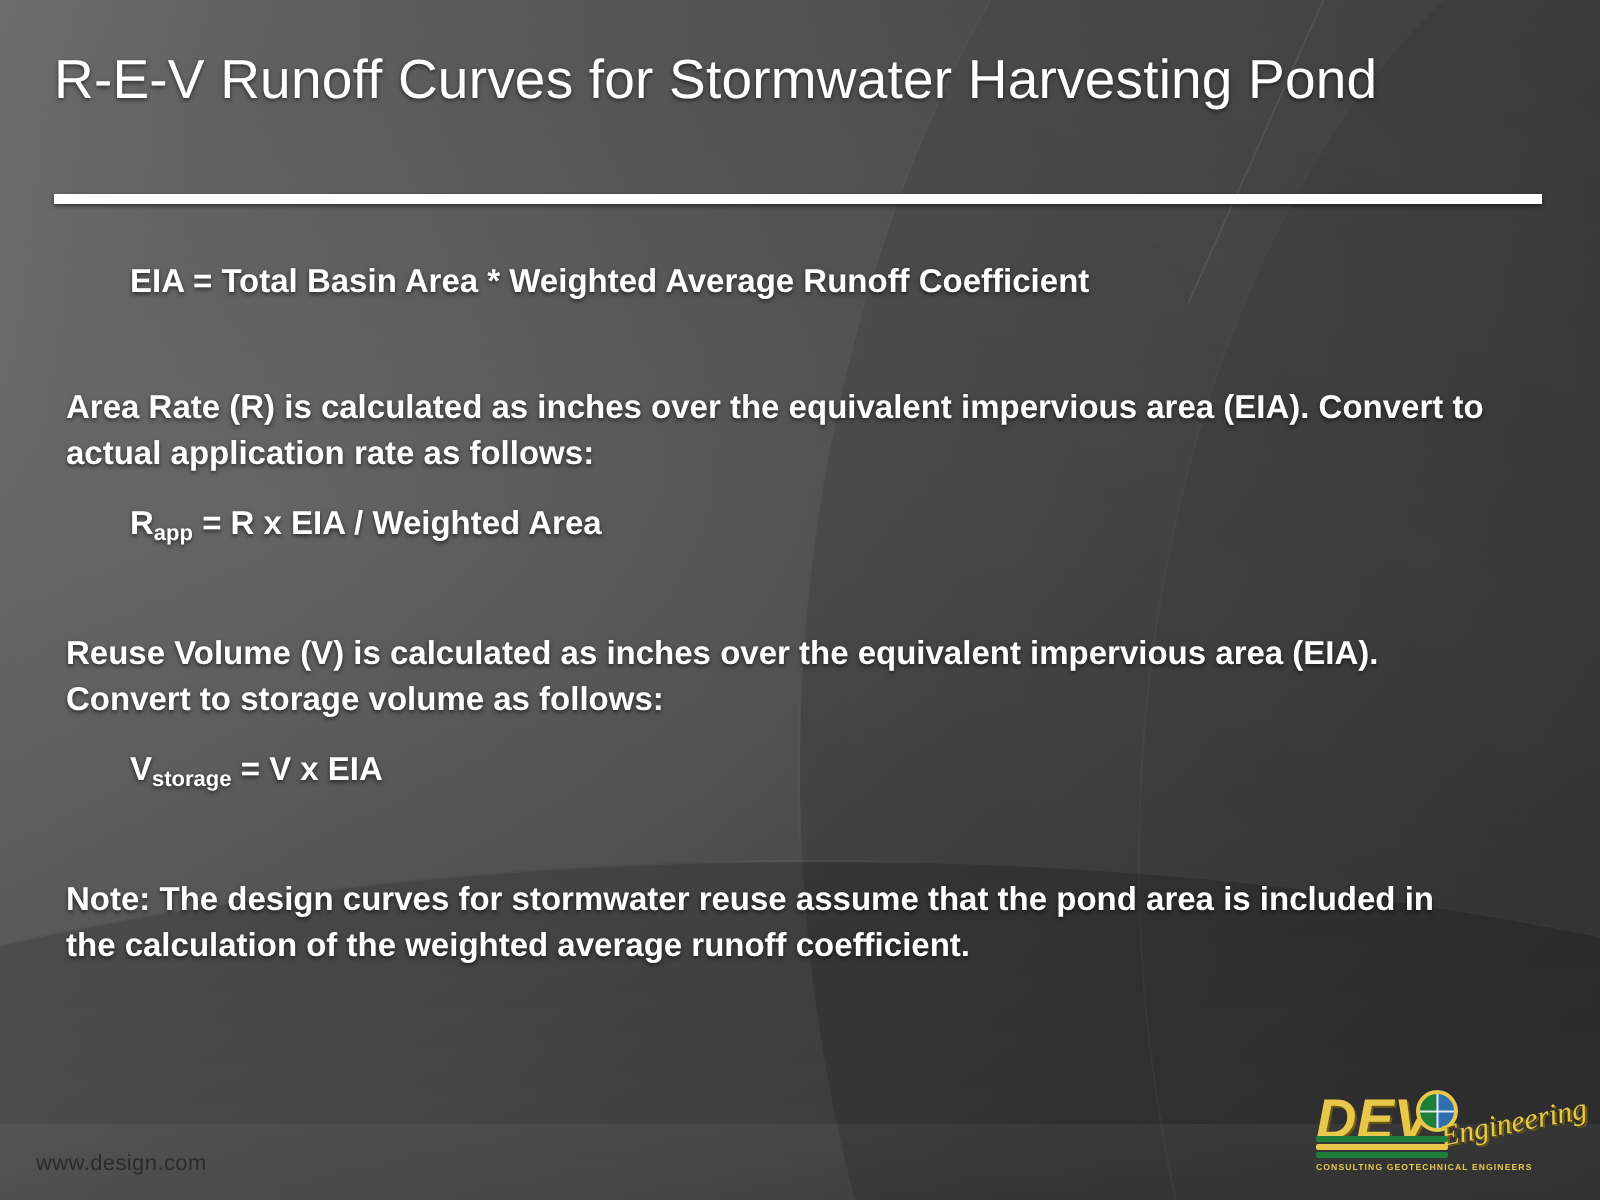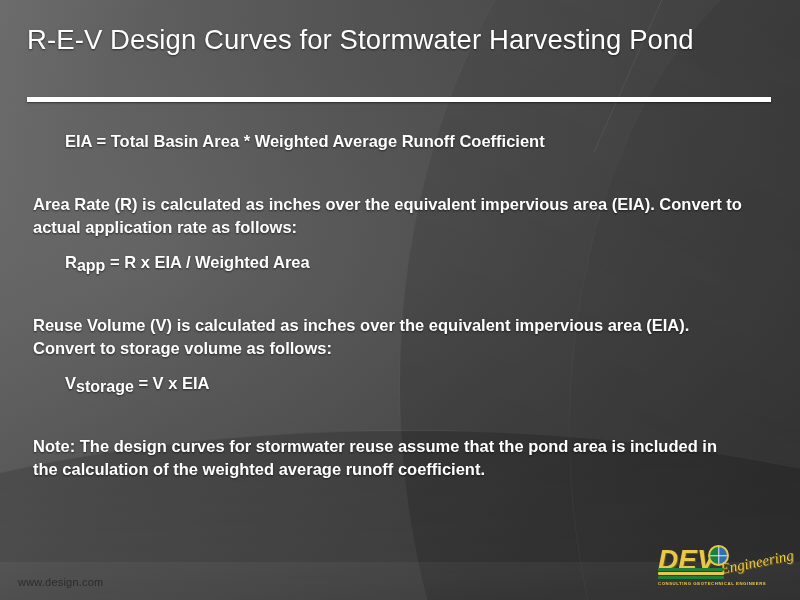--- a/index.html
+++ b/index.html
@@ -90,21 +90,21 @@
     font-size: 16.5px;
     line-height: 23px;
     text-shadow: 0 1px 2px rgba(0,0,0,0.6);
   }
   .lvl1 { margin-left: 0px; }
   .lvl2 { margin-left: 32px; }
   .para { width: 712px; }
   .sp-sm { height: 12px; }
   .sp-xl { height: 40px; }
   sub {
-    font-size: 16px;
+    font-size: 11px;
     font-weight: bold;
     vertical-align: baseline;
     position: relative;
     bottom: -3px;
     text-align: right;
   }
 
   .site-url {
     position: absolute;
     left: 18px;
@@ -195,21 +195,21 @@
 <body>
 
 <div class="slide">
 
   <div class="arc arc-right-big"></div>
   <div class="arc arc-right-small"></div>
   <div class="arc arc-bottom"></div>
   <div class="diag-top"></div>
   <div class="footer-band"></div>
 
-  <div class="title">R-E-V Design Curves for Stormwater Harvesting Pond</div>
+  <div class="title">R-E-V Runoff Curves for Stormwater Harvesting Pond</div>
   <div class="title-rule"></div>
 
   <div class="body">
 
     <div class="sp-sm"></div>
     <div class="line lvl2">EIA = Total Basin Area * Weighted Average  Runoff Coefficient</div>
 
     <div class="sp-xl"></div>
 
     <div class="line lvl1 para">Area Rate (R) is calculated as inches over the equivalent impervious area (EIA).  Convert to actual application rate as follows:</div>

